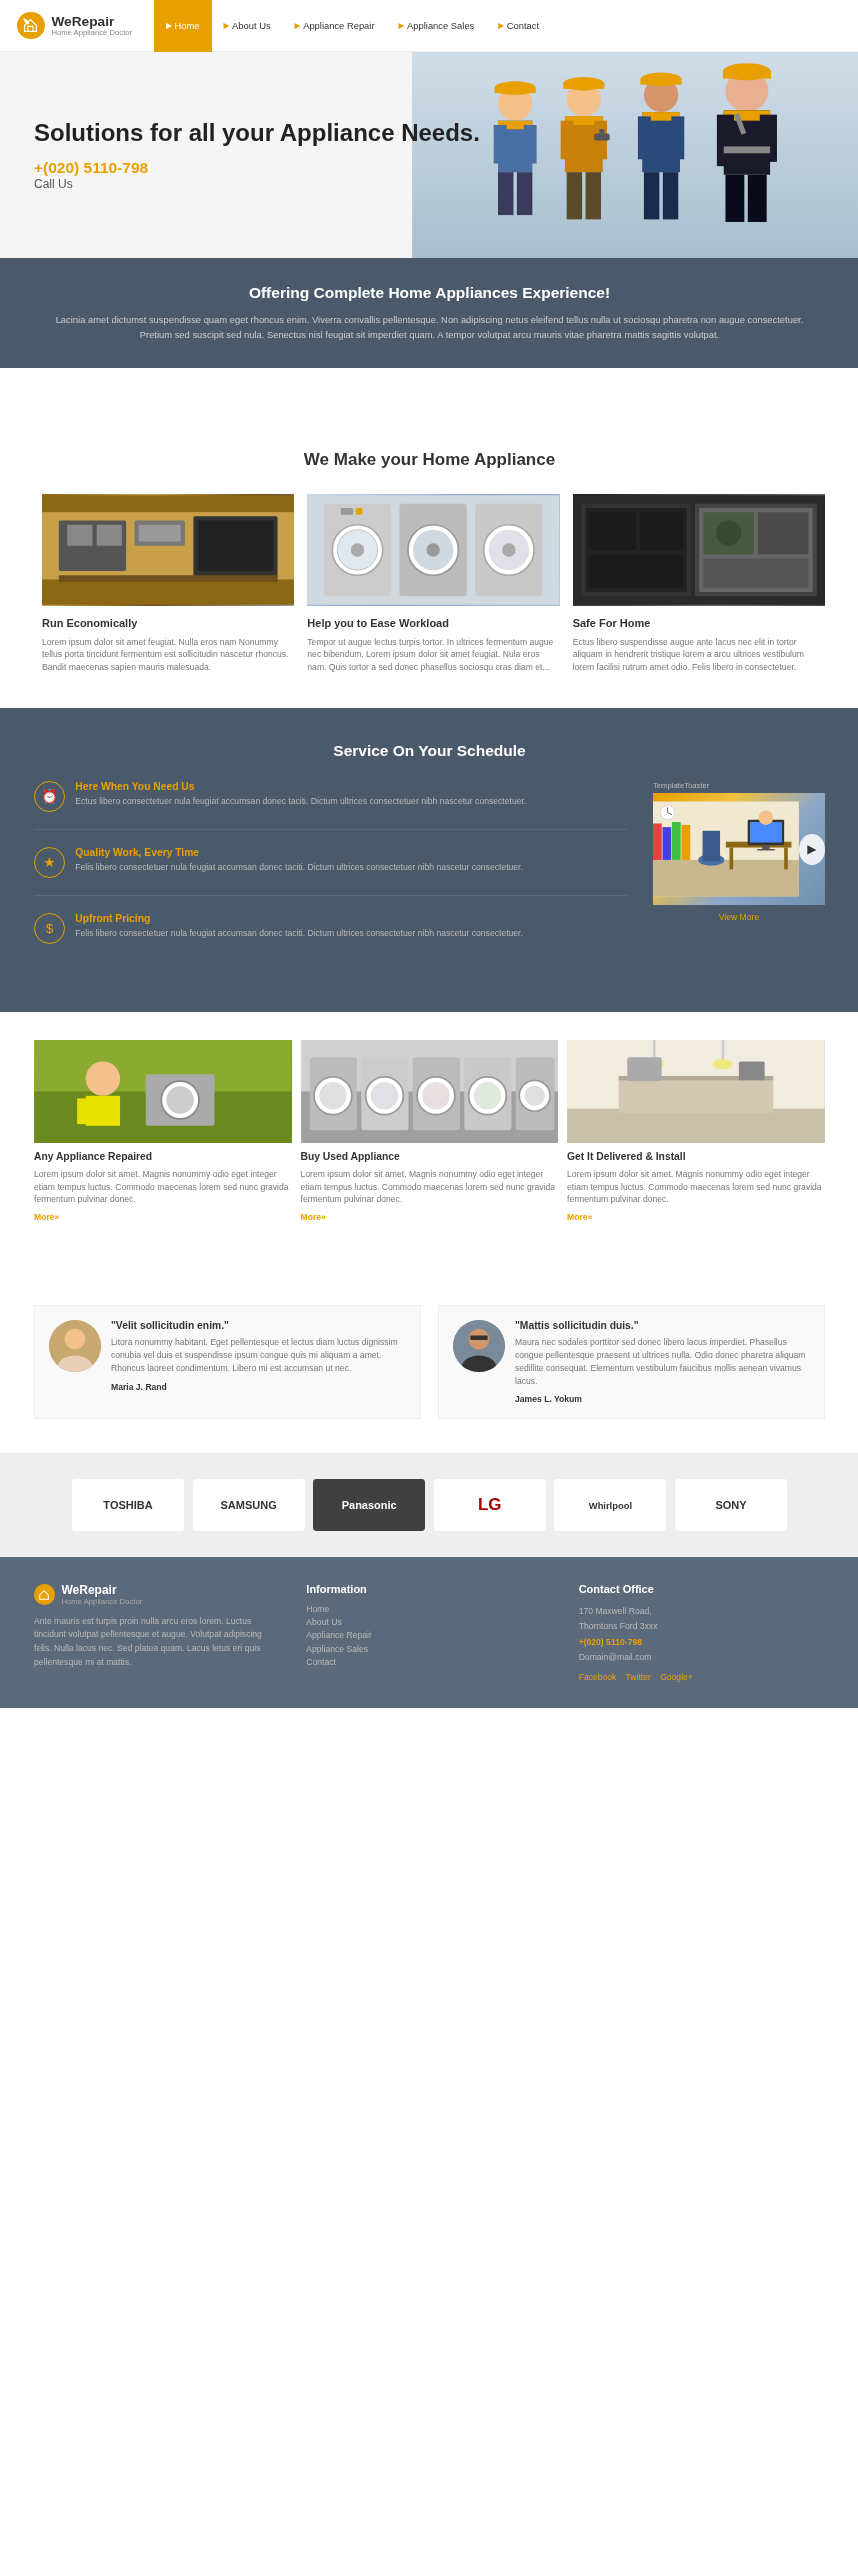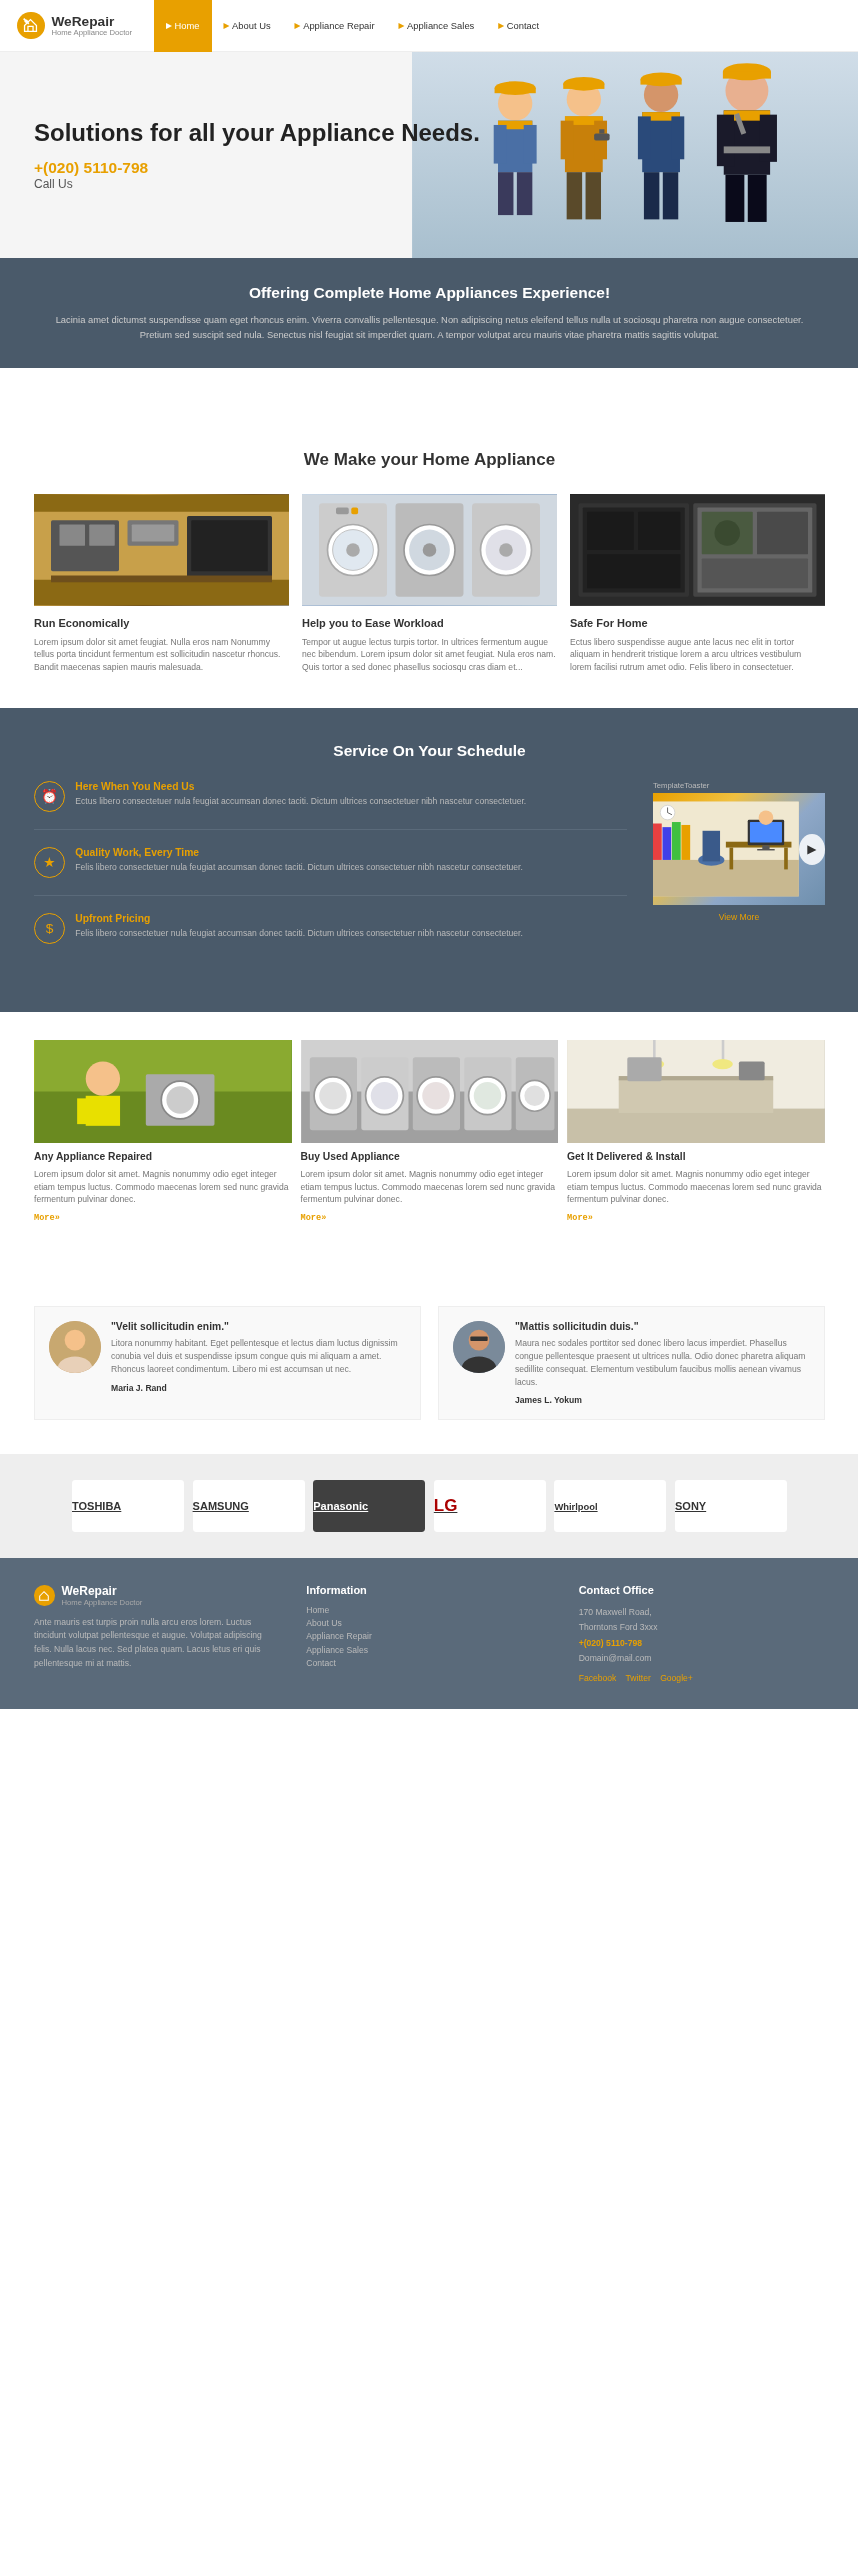--- a/index.html
+++ b/index.html
@@ -74,21 +74,21 @@
       color: #fff;
       padding: 26px 52px;
       text-align: center;
     }
     .offering-title { font-size: 15.5px; font-weight: bold; margin-bottom: 10.3px; }
     .offering-text { font-size: 9.4px; color: #ccc; line-height: 1.6; }
 
     
     .we-make-section { padding: 34px 34px; text-align: center; }
     .section-title { font-size: 17px; font-weight: bold; color: #333; margin-bottom: 24px; margin-top: 48px; }
-    .cards-grid { display: flex; gap: 13px; justify-content: center; }
+    .cards-grid { display: flex; gap: 13px; justify-content: center; margin-left: 8px; }
     .card { flex: 1; max-width: 258px; }
     .card-image {
       width: 100%; height: 112px;
       background: #888;
       margin-bottom: 10.3px;
       overflow: hidden;
       position: relative;
     }
     .card-image-kitchen { background: linear-gradient(135deg, #8B6914 0%, #c8a04a 30%, #6e4f1c 60%, #999 100%); }
     .card-image-laundry { background: linear-gradient(135deg, #c8d8e8 0%, #8fa8c8 50%, #b0c4d4 100%); }
@@ -129,43 +129,43 @@
     .three-card-image {
       width: 100%; height: 103px;
       background: #888; margin-bottom: 8.6px;
       overflow: hidden;
     }
     .tc-repair { background: linear-gradient(135deg, #f0e000 0%, #a0c030 40%, #4a8a2a 80%); }
     .tc-buy { background: linear-gradient(135deg, #e8e8e8 0%, #c0c8d0 40%, #8090a0 80%); }
     .tc-deliver { background: linear-gradient(135deg, #e8e8e0 0%, #c8c8c0 40%, #888880 80%); }
     .three-card-title { font-size: 10.3px; font-weight: bold; color: #333; margin-bottom: 5.2px; }
     .three-card-text { font-size: 8.6px; color: #777; line-height: 1.5; margin-bottom: 5.2px; }
-    .more-link { color: #e8a000; font-size: 8.6px; cursor: pointer; font-weight: bold; font-family: Liberation Mono, monospace; }
+    .more-link { color: #e8a000; font-size: 8.6px; cursor: pointer; font-weight: bold; }
 
     
     .testimonials-section { padding: 34px 34px; text-align: center; }
     .testimonials-grid { display: flex; gap: 17px; margin-top: 20.6px; }
     .testimonial { flex: 1; background: #f9f9f9; padding: 13.7px; display: flex; gap: 10.3px; text-align: left; border: 0.9px solid #eee; }
     .testimonial-avatar {
       width: 52px; height: 52px; border-radius: 50%;
       background: #c8a87a; flex-shrink: 0; overflow: hidden;
     }
     .testimonial-avatar-2 { background: #7a8a9a; }
     .testimonial-quote { font-size: 10.3px; font-weight: bold; color: #333; margin-bottom: 5.2px; }
     .testimonial-text { font-size: 8.6px; color: #777; line-height: 1.5; margin-bottom: 6.9px; }
     .testimonial-author { font-size: 8.6px; font-weight: bold; color: #333; }
 
     
     .brands-section { padding: 26px 34px; background: #eee; }
     .brands-grid { display: flex; gap: 8.6px; justify-content: center; align-items: center; }
     .brand-logo {
       flex: 1; max-width: 112px; height: 52px;
       background: #fff; border-radius: 3.4px;
-      display: flex; align-items: center; 
-      font-size: 11px; font-weight: bold; color: #333; text-decoration: underline;
+      display: flex; align-items: center; justify-content: center;
+      font-size: 11px; font-weight: bold; color: #333;
     }
     .brand-dark { background: #404040; color: #fff; }
 
     
     .footer-top {
       background: #5a6a7a;
       padding: 26px 34px;
       display: flex; gap: 26px;
     }
     .footer-col { flex: 1; }

